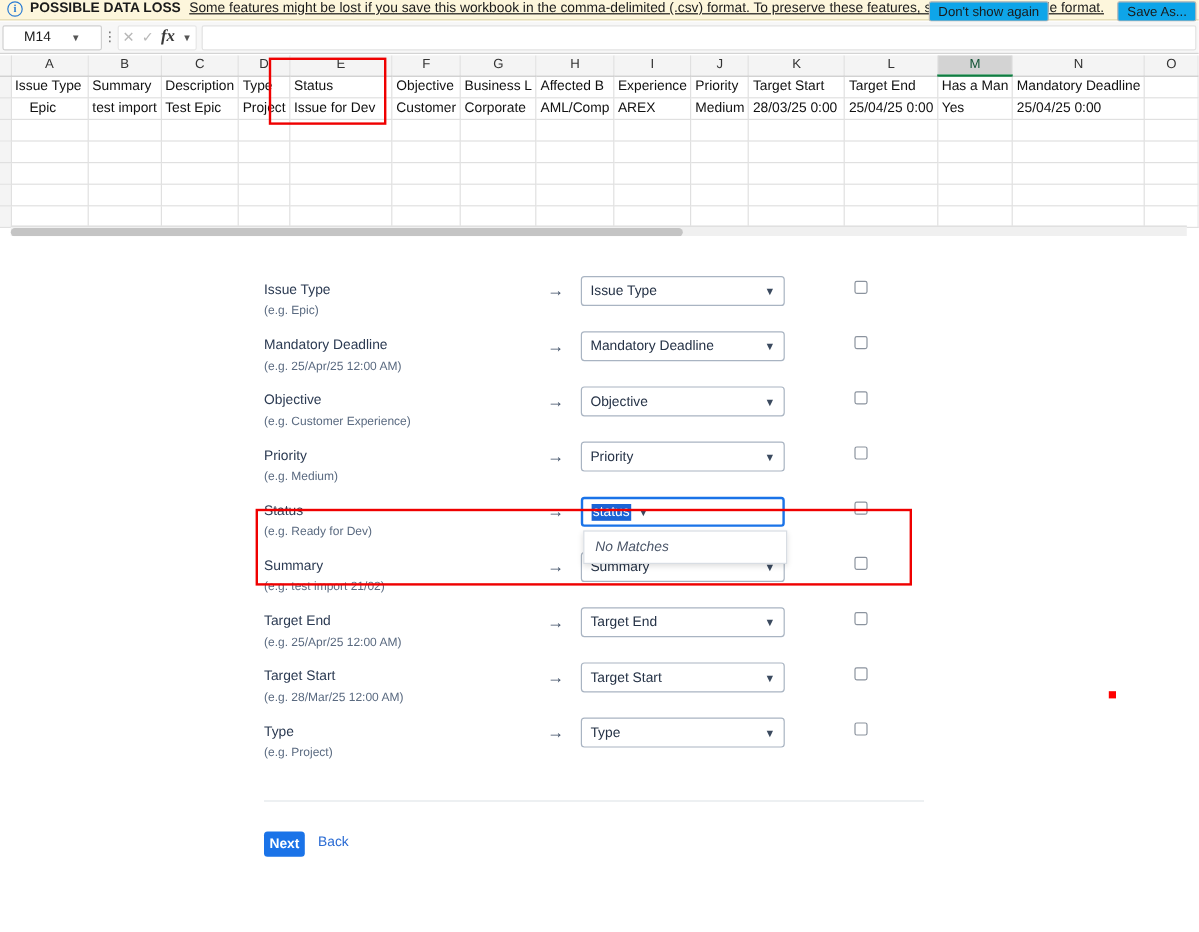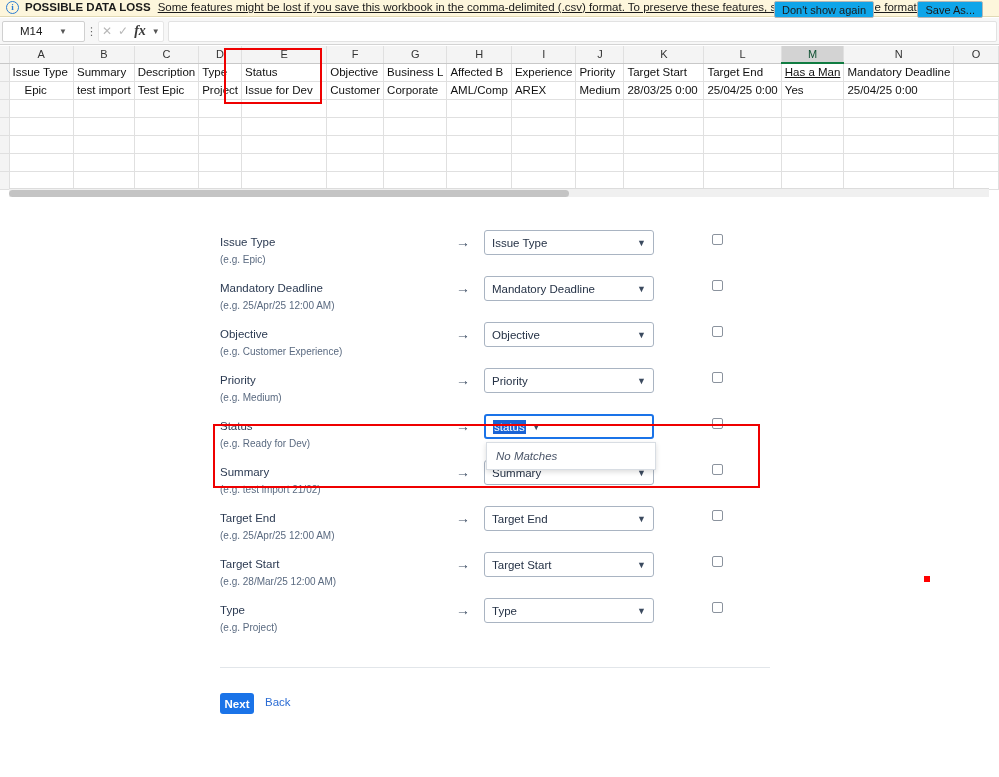--- a/index.html
+++ b/index.html
@@ -56,21 +56,21 @@
     border: 1px solid #b6b6b6;
     border-radius: 2px;
     font-size: 11px;
     font-family: "Liberation Sans", sans-serif;
     color: #1a1a1a;
     padding: 0 7px;
     cursor: pointer;
     white-space: nowrap;
   }
   #btn-dont-show { right: 125px; }
-  #btn-save-as  { right: 16px; margin-left: 36px; }
+  #btn-save-as  { right: 2px; margin-left: 36px; }
 
   
   #formula-bar {
     position: absolute;
     left: 0; top: 18px;
     width: 999px; height: 27px;
     background: #f7f7f7;
     border-bottom: 1px solid #d4d4d4;
     display: flex;
     align-items: center;
@@ -395,21 +395,21 @@
             <td style="width: 57px;">Description</td>
             <td style="width: 38px;">Type</td>
             <td style="width: 93px;">Status</td>
             <td style="width: 56px;">Objective</td>
             <td style="width: 57px;">Business L</td>
             <td style="width: 56px;">Affected B</td>
             <td style="width: 57px;">Experience</td>
             <td style="width: 48px;">Priority</td>
             <td style="width: 82px;">Target Start</td>
             <td style="width: 72px;">Target End</td>
-            <td style="width: 57px; text-decoration: underline;">Has a Man</td>
+            <td style="width: 57px;">Has a Man</td>
             <td style="width: 100px;">Mandatory Deadline</td>
             <td style="width: 66px;"></td>
           </tr>
           <tr>
             <td class="rowhdr"></td>
             <td style="width: 66px; padding-left: 15px;">Epic</td>
             <td style="width: 57px;">test import</td>
             <td style="width: 57px;">Test Epic</td>
             <td style="width: 38px;">Project</td>
             <td style="width: 93px;">Issue for Dev</td>

